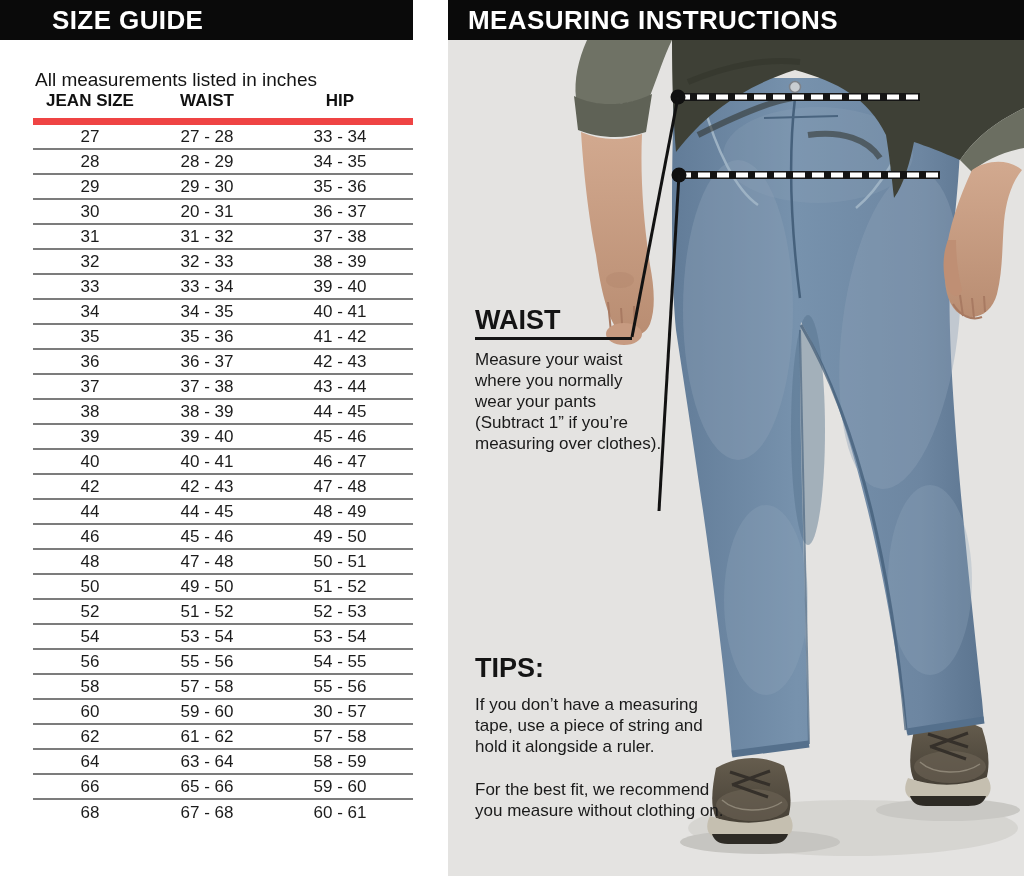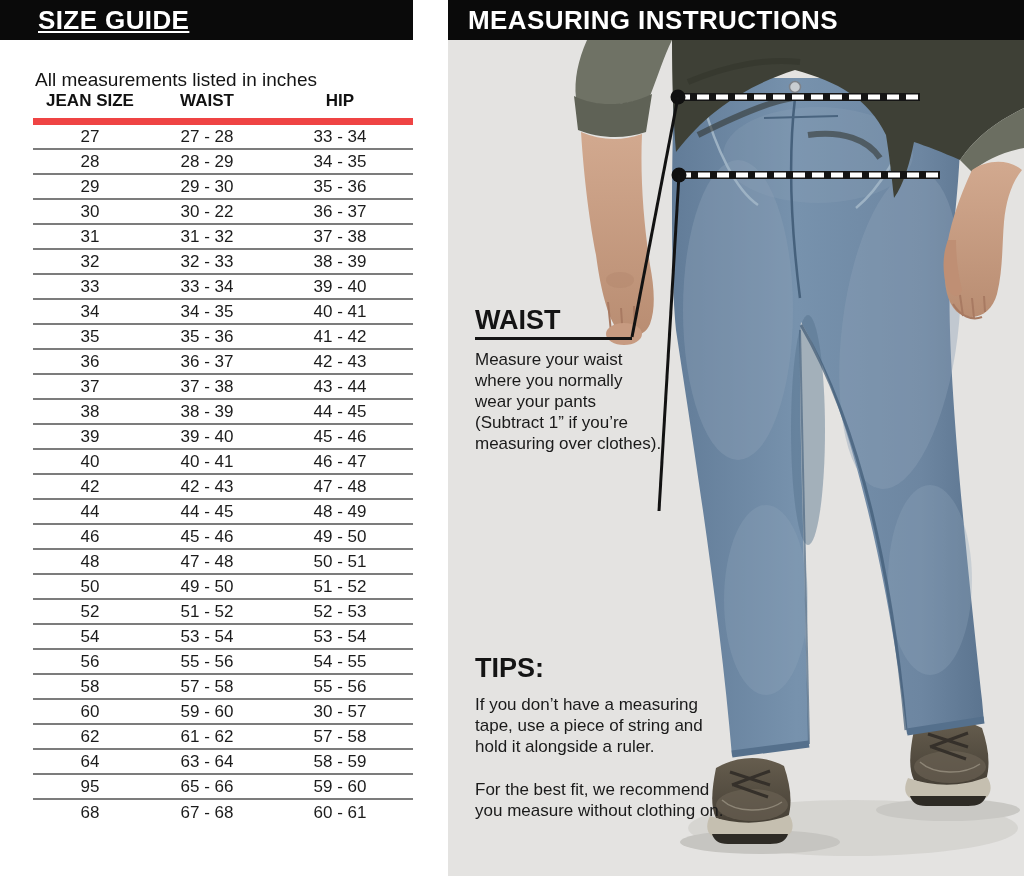--- a/index.html
+++ b/index.html
@@ -4,21 +4,21 @@
 <style>
   html,body{margin:0;padding:0;background:#fff;}
   .page{position:relative;width:1024px;height:876px;background:#ffffff;overflow:hidden;
         font-family:"Liberation Sans","DejaVu Sans",sans-serif;color:#1b1b1b;}
 
   
   .bar{position:absolute;top:0;height:40px;background:#0a0a0a;display:flex;align-items:center;}
   .bar-left{left:0;width:413px;}
   .bar-right{left:448px;width:576px;}
   .bar h1{margin:0;color:#ffffff;font-size:26px;font-weight:bold;letter-spacing:.4px;white-space:nowrap;}
-  .bar-left h1{padding-left:38px;text-decoration:underline;}
+  .bar-left h1{padding-left:52px;}
   .bar-right h1{padding-left:20px;}
 
   .subtitle{position:absolute;left:35px;top:50px;font-size:19px;color:#141414;}
 
   .size-table{position:absolute;left:33px;top:84px;width:380px;}
   .thead,.trow{display:grid;grid-template-columns:114px 120px 146px;text-align:center;align-items:center;}
   .thead{height:34px;font-weight:bold;font-size:17px;border-bottom:7px solid #ef4444;color:#111;}
   .trow{height:25px;box-sizing:border-box;border-bottom:2px solid #7c7c7c;font-size:17px;color:#1c1c1c;}
   .trow:last-child{border-bottom:none;}
 
@@ -69,21 +69,21 @@
       <span class="cell">28 - 29</span>
       <span class="cell">34 - 35</span>
     </div>
         <div class="trow">
       <span class="cell">29</span>
       <span class="cell">29 - 30</span>
       <span class="cell">35 - 36</span>
     </div>
         <div class="trow">
       <span class="cell">30</span>
-      <span class="cell">30 - 22</span>
+      <span class="cell">20 - 31</span>
       <span class="cell">36 - 37</span>
     </div>
         <div class="trow">
       <span class="cell">31</span>
       <span class="cell">31 - 32</span>
       <span class="cell">37 - 38</span>
     </div>
         <div class="trow">
       <span class="cell">32</span>
       <span class="cell">32 - 33</span>
@@ -183,21 +183,21 @@
       <span class="cell">62</span>
       <span class="cell">61 - 62</span>
       <span class="cell">57 - 58</span>
     </div>
         <div class="trow">
       <span class="cell">64</span>
       <span class="cell">63 - 64</span>
       <span class="cell">58 - 59</span>
     </div>
         <div class="trow">
-      <span class="cell">95</span>
+      <span class="cell">66</span>
       <span class="cell">65 - 66</span>
       <span class="cell">59 - 60</span>
     </div>
         <div class="trow">
       <span class="cell">68</span>
       <span class="cell">67 - 68</span>
       <span class="cell">60 - 61</span>
     </div>
       </div>
   </div>

